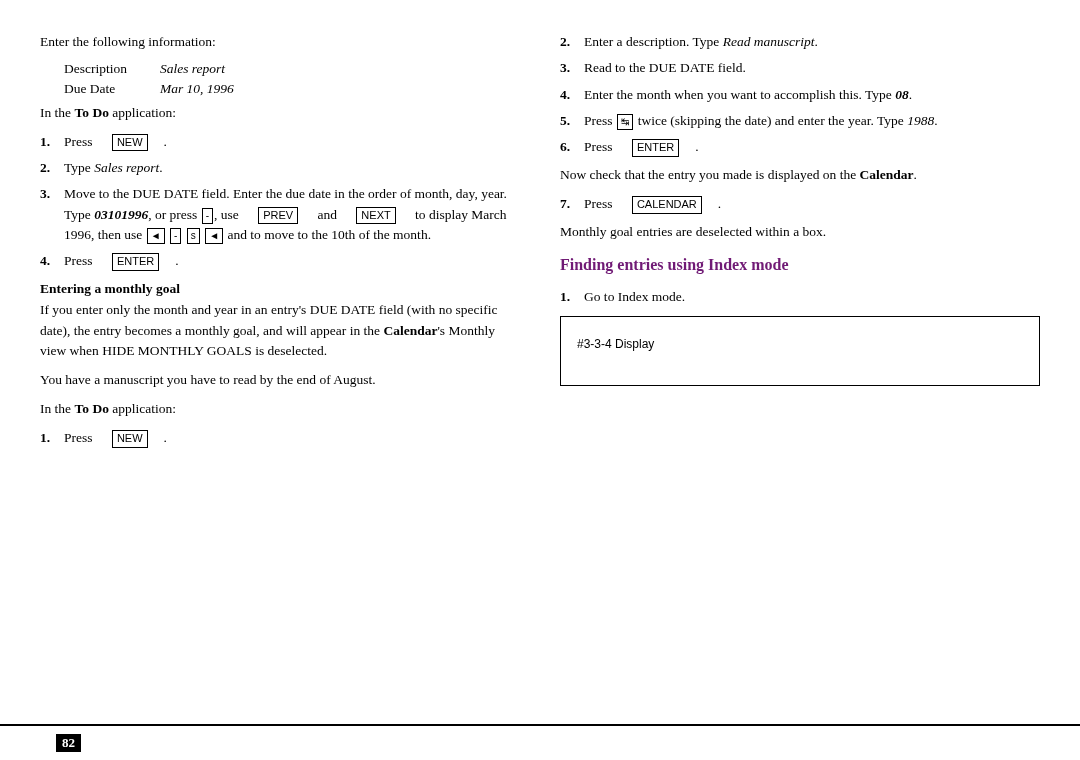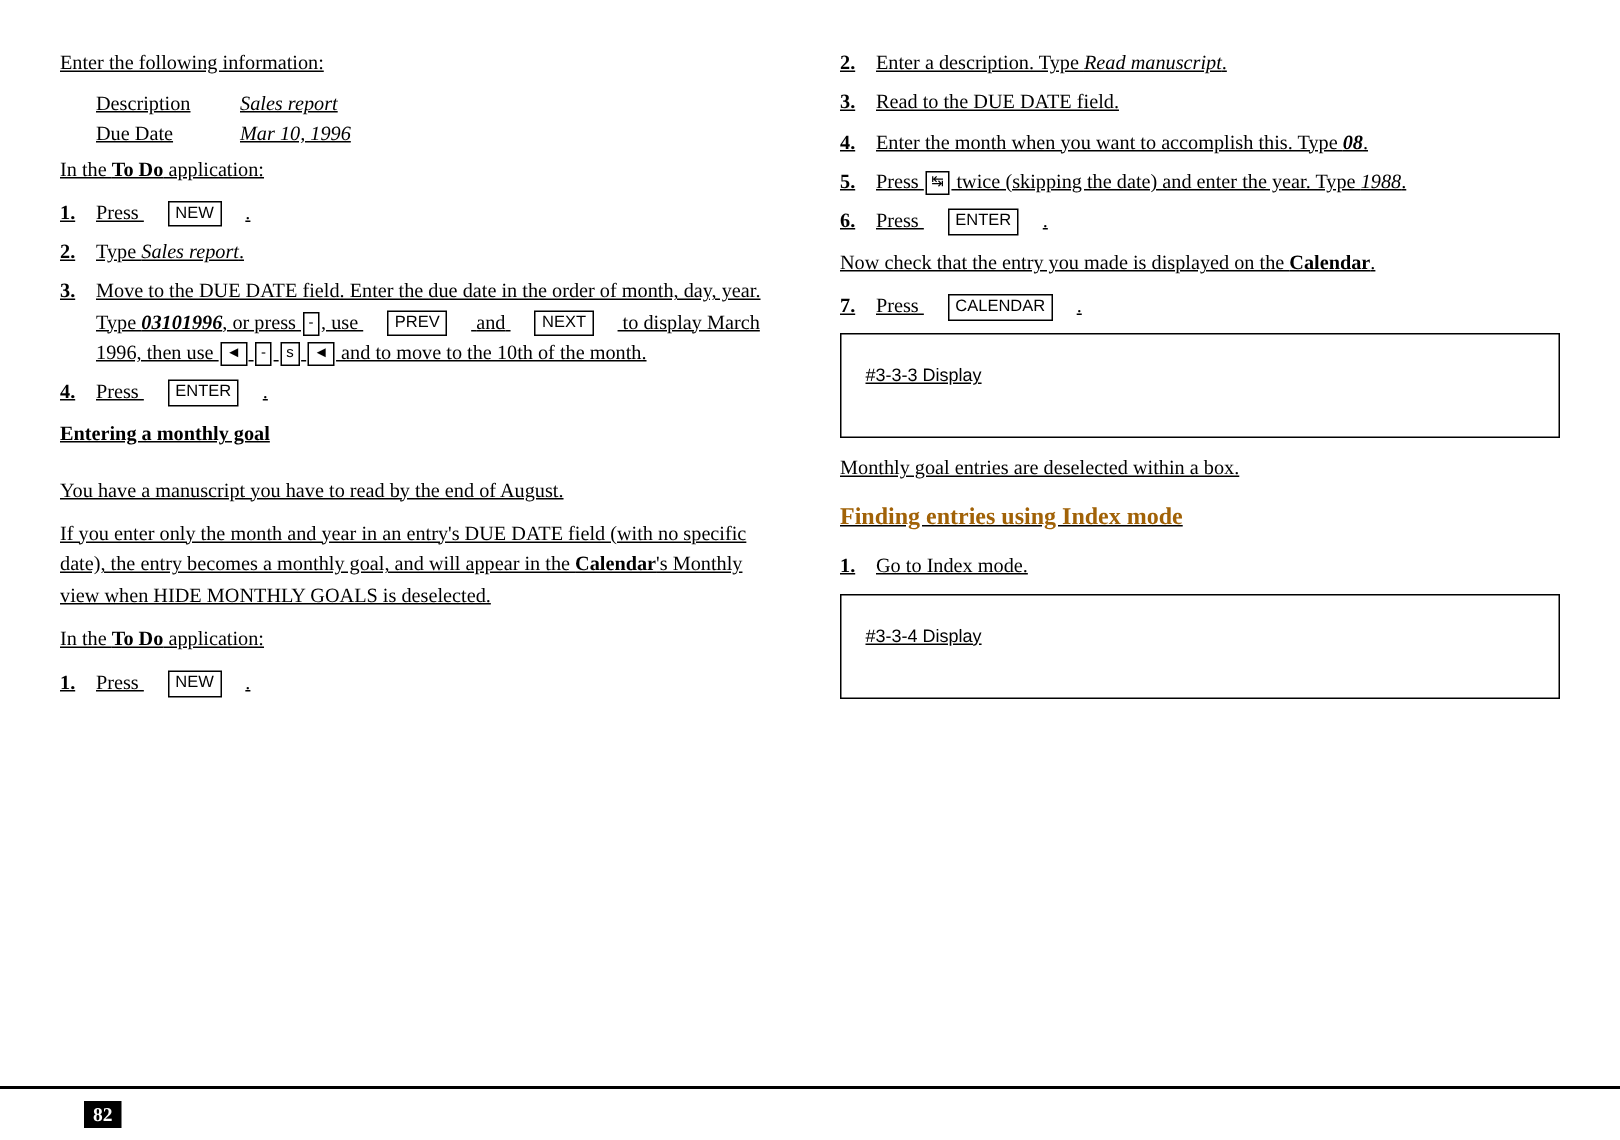--- a/index.html
+++ b/index.html
@@ -12,21 +12,20 @@
       height: 760px;
       overflow: hidden;
       display: flex;
       flex-direction: column;
     }
     .page-content {
       display: flex;
       flex: 1;
       padding: 32px 40px 20px 40px;
       gap: 40px;
-      text-decoration: underline;
     }
     .left-col {
       flex: 1;
       max-width: 490px;
     }
     .right-col {
       flex: 1;
       max-width: 490px;
     }
     .page-footer {
@@ -66,26 +65,26 @@
       border: 1.5px solid #000;
       padding: 0px 3px;
       font-family: Arial, sans-serif;
       font-size: 10px;
       line-height: 1.4;
       vertical-align: middle;
       margin: 0 1px;
     }
     .section-heading {
       font-weight: bold;
-      margin-bottom: 17px;
+      margin-bottom: 0;
       margin-top: 8px;
     }
     .body-text { margin-bottom: 8px; line-height: 1.55; }
     .finding-heading {
-      color: #a16207;
+      color: #701a75;
       font-size: 16px;
       font-weight: bold;
       margin-bottom: 10px;
       margin-top: 10px;
     }
     .display-box {
       border: 1.5px solid #000;
       padding: 20px 16px;
       margin: 8px 0 10px 0;
       min-height: 70px;
@@ -127,23 +126,23 @@
         <span class="step-content">Move to the DUE DATE field. Enter the due date in the order of month, day, year. Type <span class="italic bold">03101996</span>, or press <span class="kbd-small">-</span>, use <span class="kbd">PREV</span> <span>and</span> <span class="kbd">NEXT</span> to display March 1996, then use <span class="kbd-small">◄</span> <span class="kbd-small">-</span> <span class="kbd-small">s</span> <span class="kbd-small">◄</span> and to move to the 10th of the month.</span>
       </li>
       <li>
         <span class="step-num bold">4.</span>
         <span class="step-content">Press <span class="kbd">ENTER</span>.</span>
       </li>
     </ol>
 
     <p class="section-heading">Entering a monthly goal</p>
 
+    <p class="body-text">If you enter only the month and year in an entry's DUE DATE field (with no specific date), the entry becomes a monthly goal, and will appear in the <span class="bold">Calendar</span>'s Monthly view when HIDE MONTHLY GOALS is deselected.</p>
+
     <p class="body-text">You have a manuscript you have to read by the end of August.</p>
-
-    <p class="body-text">If you enter only the month and year in an entry's DUE DATE field (with no specific date), the entry becomes a monthly goal, and will appear in the <span class="bold">Calendar</span>'s Monthly view when HIDE MONTHLY GOALS is deselected.</p>
 
     <p class="body-text">In the <span class="bold">To Do</span> application:</p>
 
     <ol class="steps">
       <li>
         <span class="step-num bold">1.</span>
         <span class="step-content">Press <span class="kbd">NEW</span>.</span>
       </li>
     </ol>
   </div>
@@ -175,23 +174,20 @@
 
     <p class="note-text">Now check that the entry you made is displayed on the <span class="bold">Calendar</span>.</p>
 
     <ol class="steps">
       <li>
         <span class="step-num bold">7.</span>
         <span class="step-content">Press <span class="kbd">CALENDAR</span>.</span>
       </li>
     </ol>
 
-    <div class="display-box">
-      <span>#3-3-3 Display</span>
-    </div>
 
     <p class="note-text">Monthly goal entries are deselected within a box.</p>
 
     <p class="finding-heading">Finding entries using Index mode</p>
 
     <ol class="steps">
       <li>
         <span class="step-num bold">1.</span>
         <span class="step-content">Go to Index mode.</span>
       </li>

